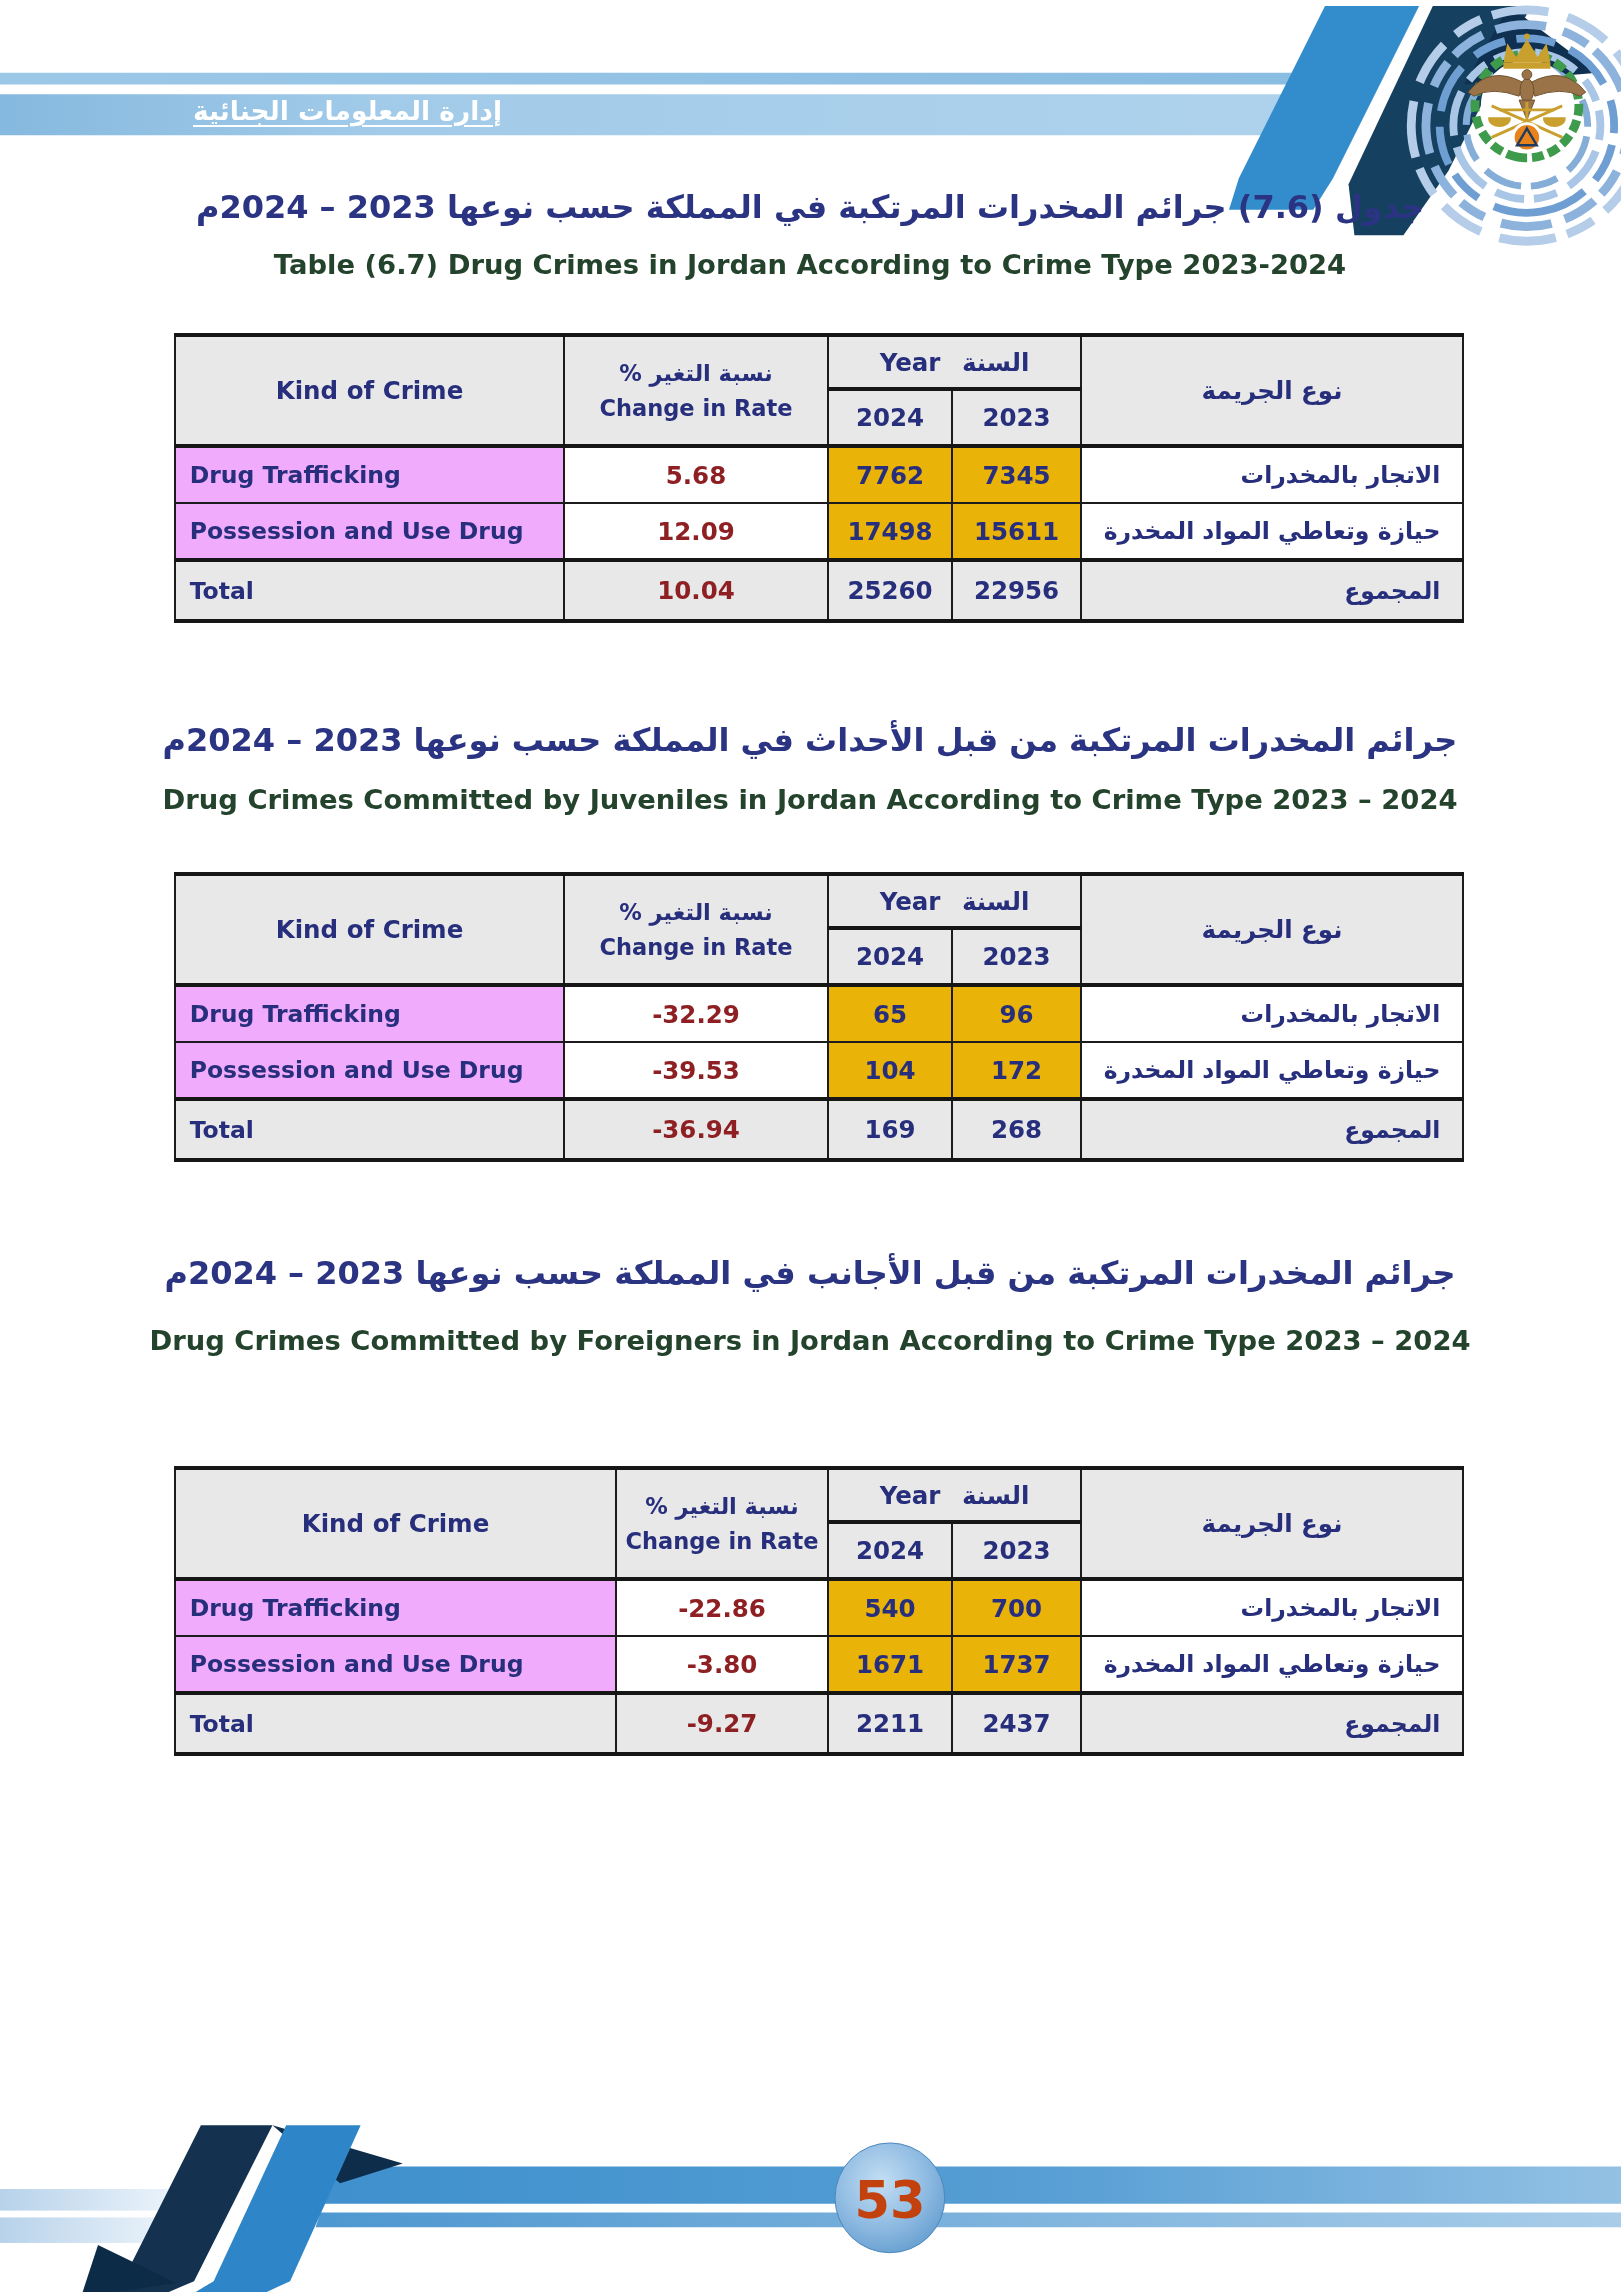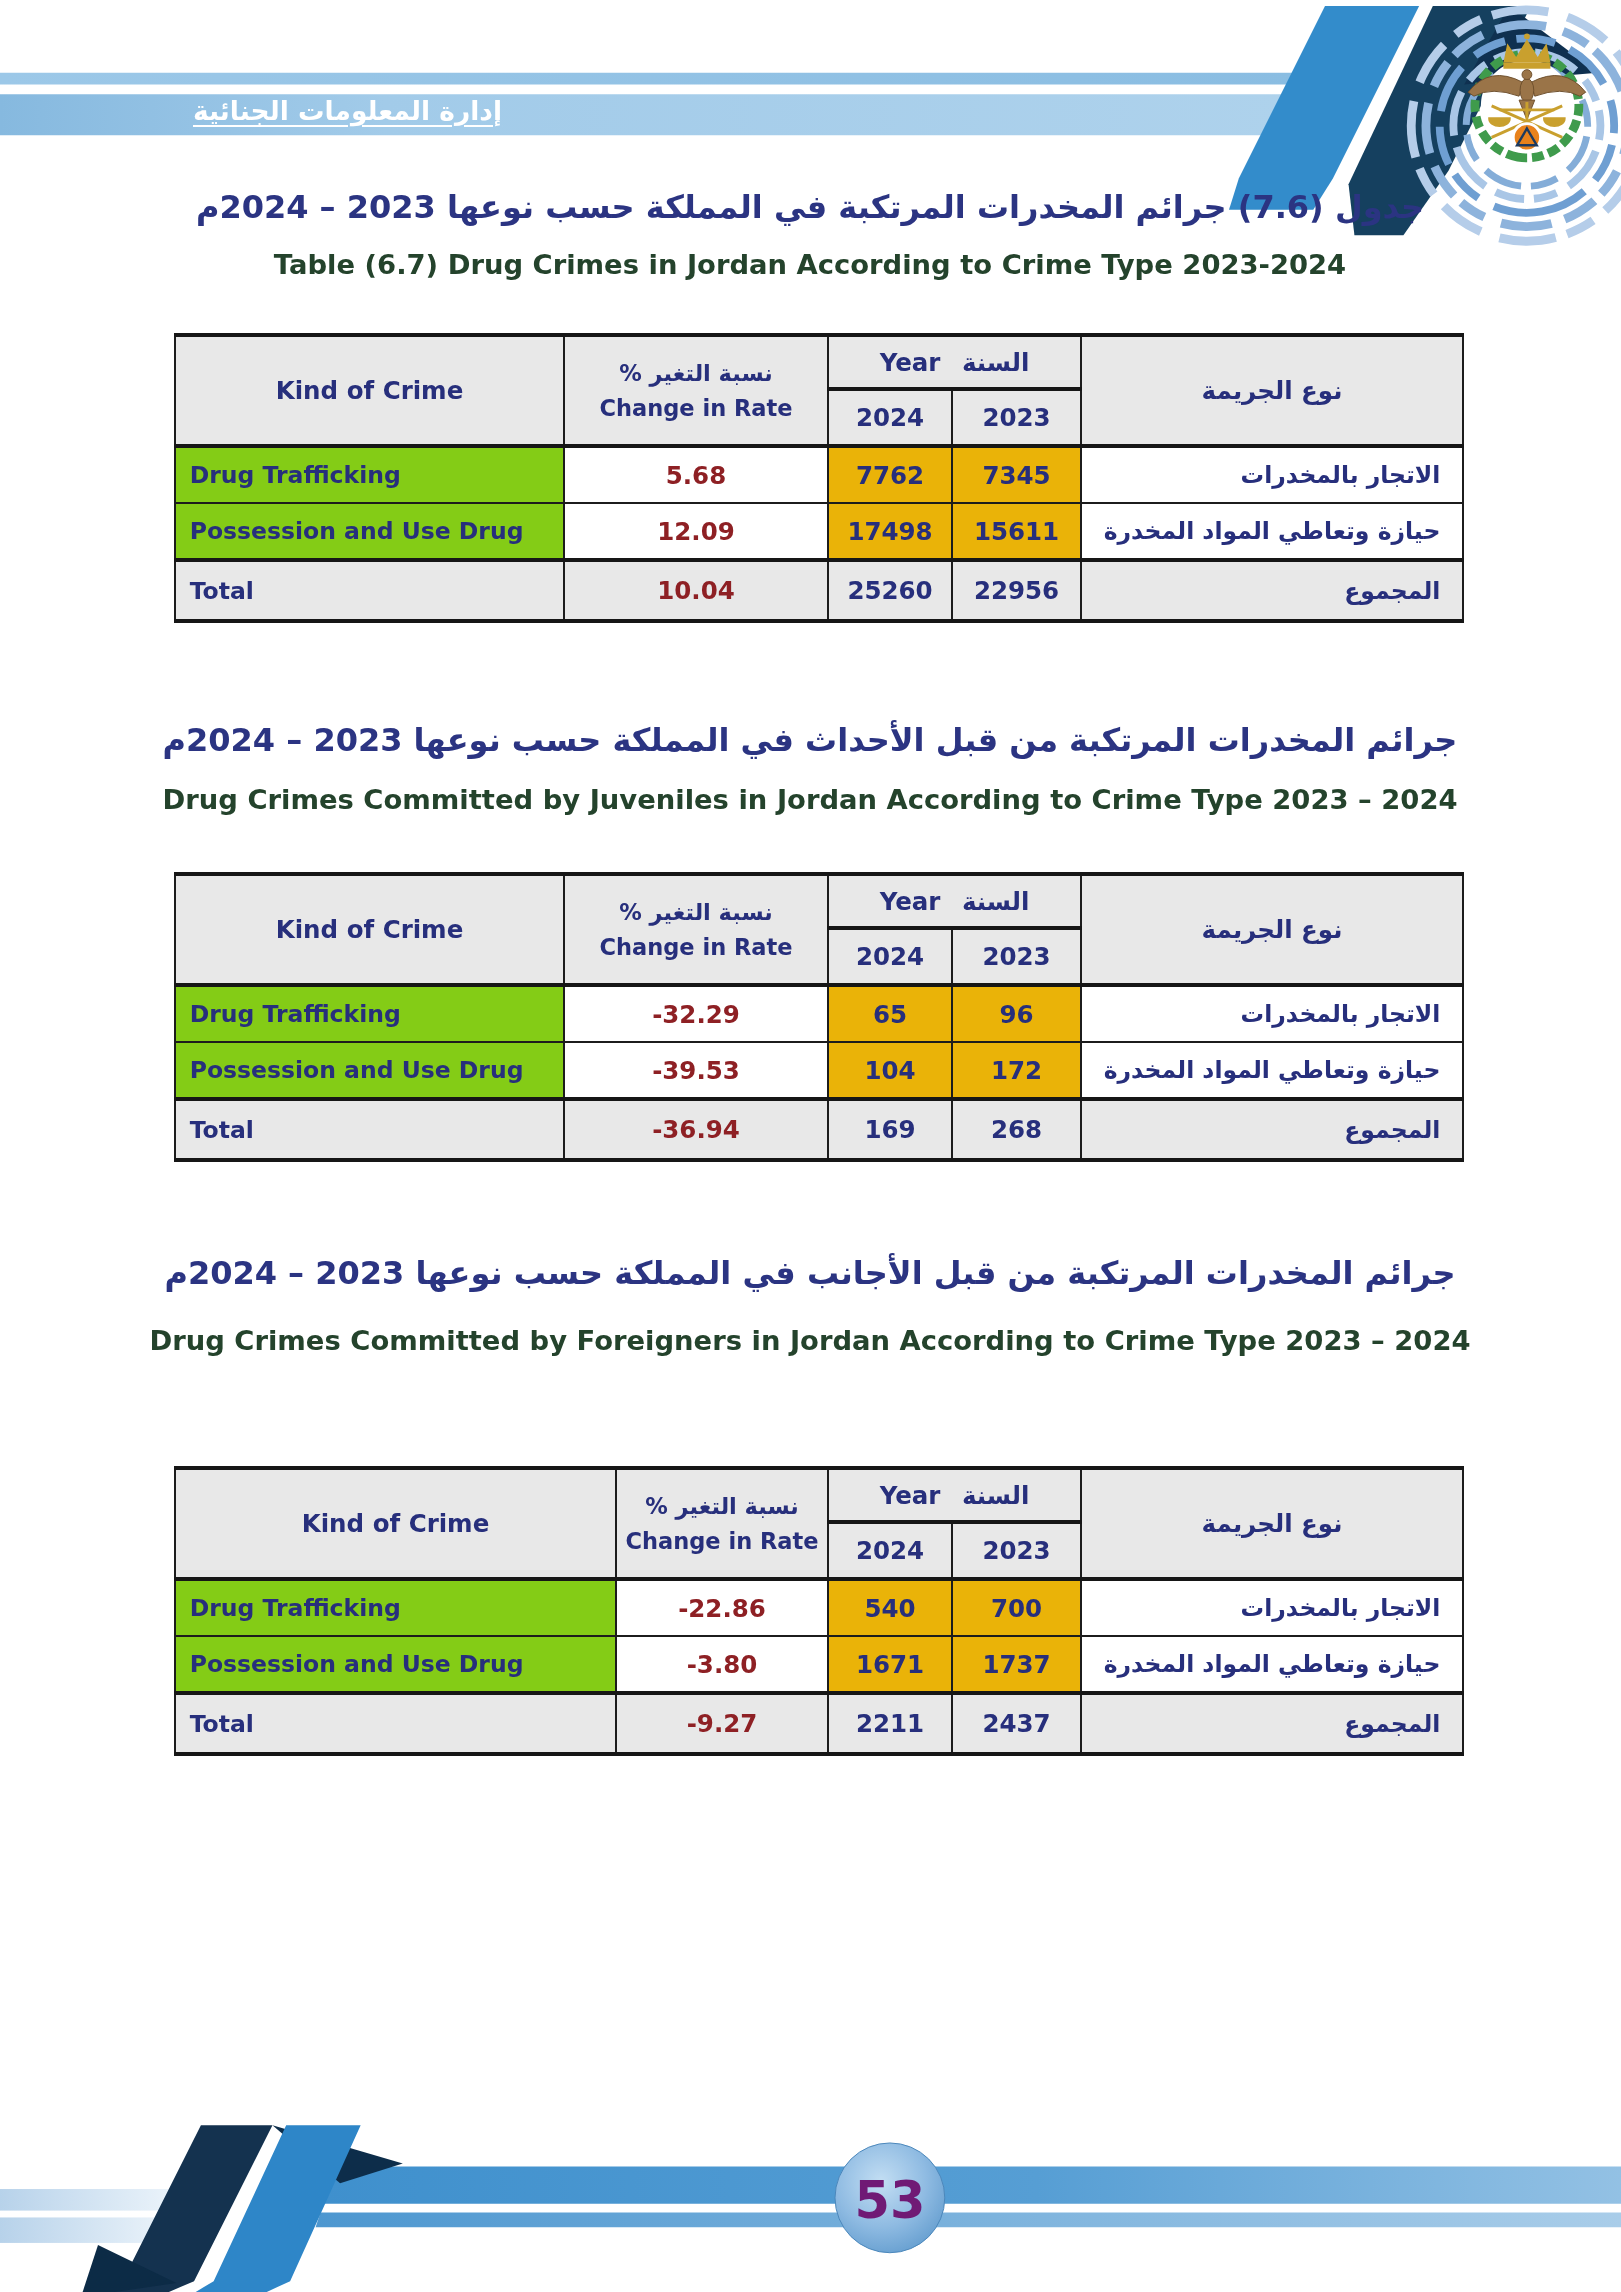--- a/index.html
+++ b/index.html
@@ -15,21 +15,21 @@
   .banner-text{
     top:95px;left:186px;width:323px;height:31px;
     display:flex;align-items:center;justify-content:center;
     color:#ffffff;font-weight:bold;font-size:26.5px;direction:rtl;
     text-decoration:underline;text-underline-offset:4.9px;text-decoration-thickness:2px;
     font-family:"DejaVu Sans",sans-serif;
   }
   .page-num{
     top:2168px;left:831px;width:118px;height:65px;
     display:flex;align-items:center;justify-content:center;
-    font-size:51px;font-weight:bold;color:#701a75;
+    font-size:51px;font-weight:bold;color:#c2410c;
     font-family:"DejaVu Sans",sans-serif;
   }
   
   .title-ar{
     left:78px;width:1464px;text-align:center;direction:rtl;
     color:#2b3482;font-weight:bold;font-size:32px;
     font-family:"DejaVu Sans",sans-serif;
   }
   .title-en{
     left:78px;width:1464px;text-align:center;
@@ -57,21 +57,21 @@
   .year-cell{border-bottom:4.9px solid #161616 !important;}
   .hrow2 th{border-bottom:4.9px solid #161616 !important;}
   .total-row td{border-top:4.9px solid #161616 !important;background:#e8e8e8;}
   .kind-h{font-size:24.5px;}
   .chg-h{font-size:22.5px;line-height:1.55;}
   .chg-h .ar-line{direction:rtl;display:block;}
   .year-cell{font-size:22.5px;}
   .year-flex{display:flex;justify-content:center;gap:21.6px;align-items:flex-start;}
   .yr-h{font-size:24.5px;}
   .crime-ar-h{font-size:24.5px;direction:rtl;}
-  td.name-en{color:#272f7c;font-weight:bold;font-size:23.5px;text-align:left;padding-left:13.7px;background:#84cc16;}
+  td.name-en{color:#272f7c;font-weight:bold;font-size:23.5px;text-align:left;padding-left:13.7px;background:#f0abfc;}
   td.chg{color:#8e2024;font-weight:bold;font-size:24.5px;text-align:center;background:#fff;}
   td.num{color:#272f7c;font-weight:bold;font-size:24.5px;text-align:center;background:#eab308;}
   td.name-ar{color:#272f7c;font-weight:bold;font-size:23.5px;text-align:right;direction:rtl;padding-right:21.6px;background:#fff;}
   .total-row td{background:#e8e8e8 !important;}
 </style>
 </head>
 <body>
 
 <svg id="header-art" class="abs" width="1621" height="257" viewBox="0 0 1654 262">
   <defs>

